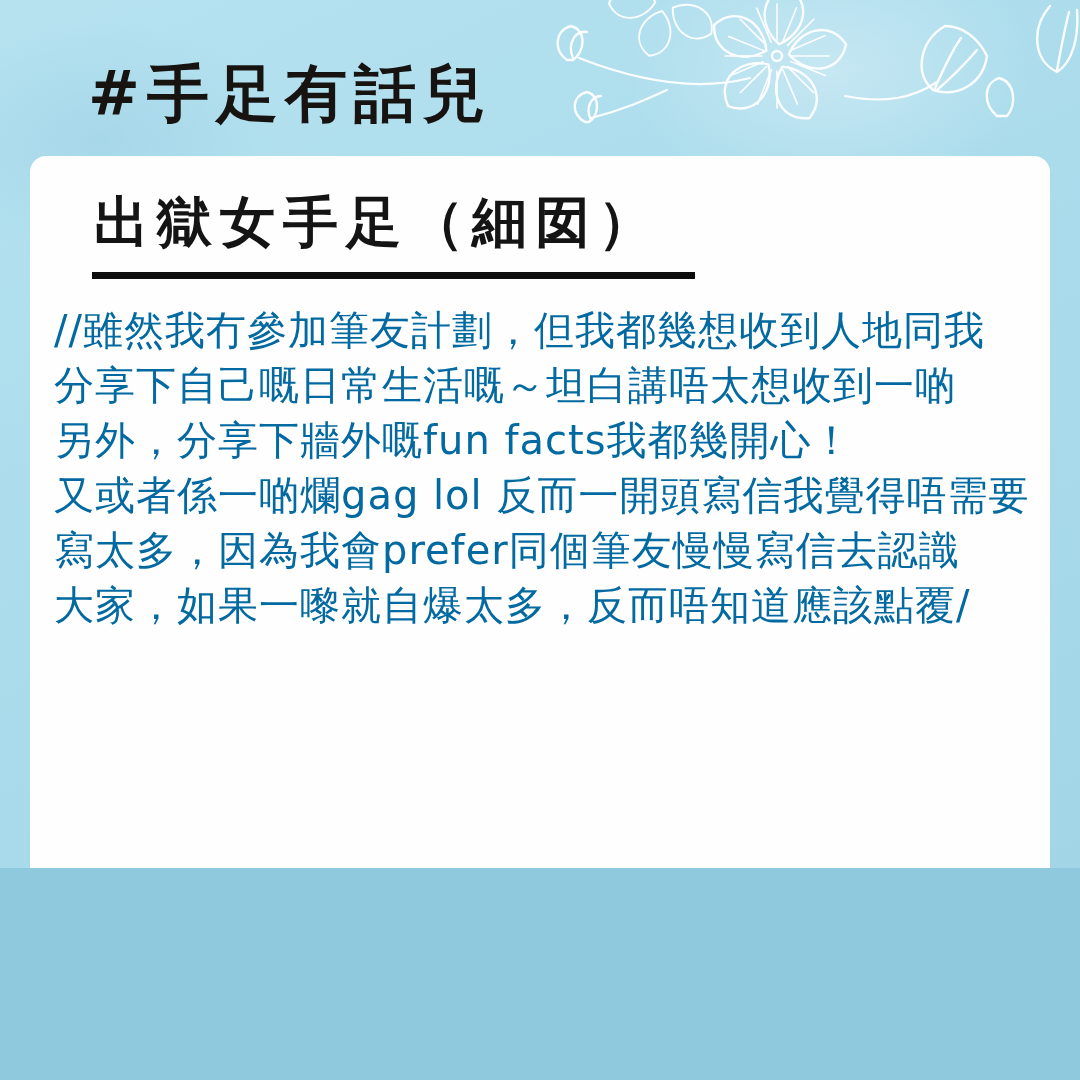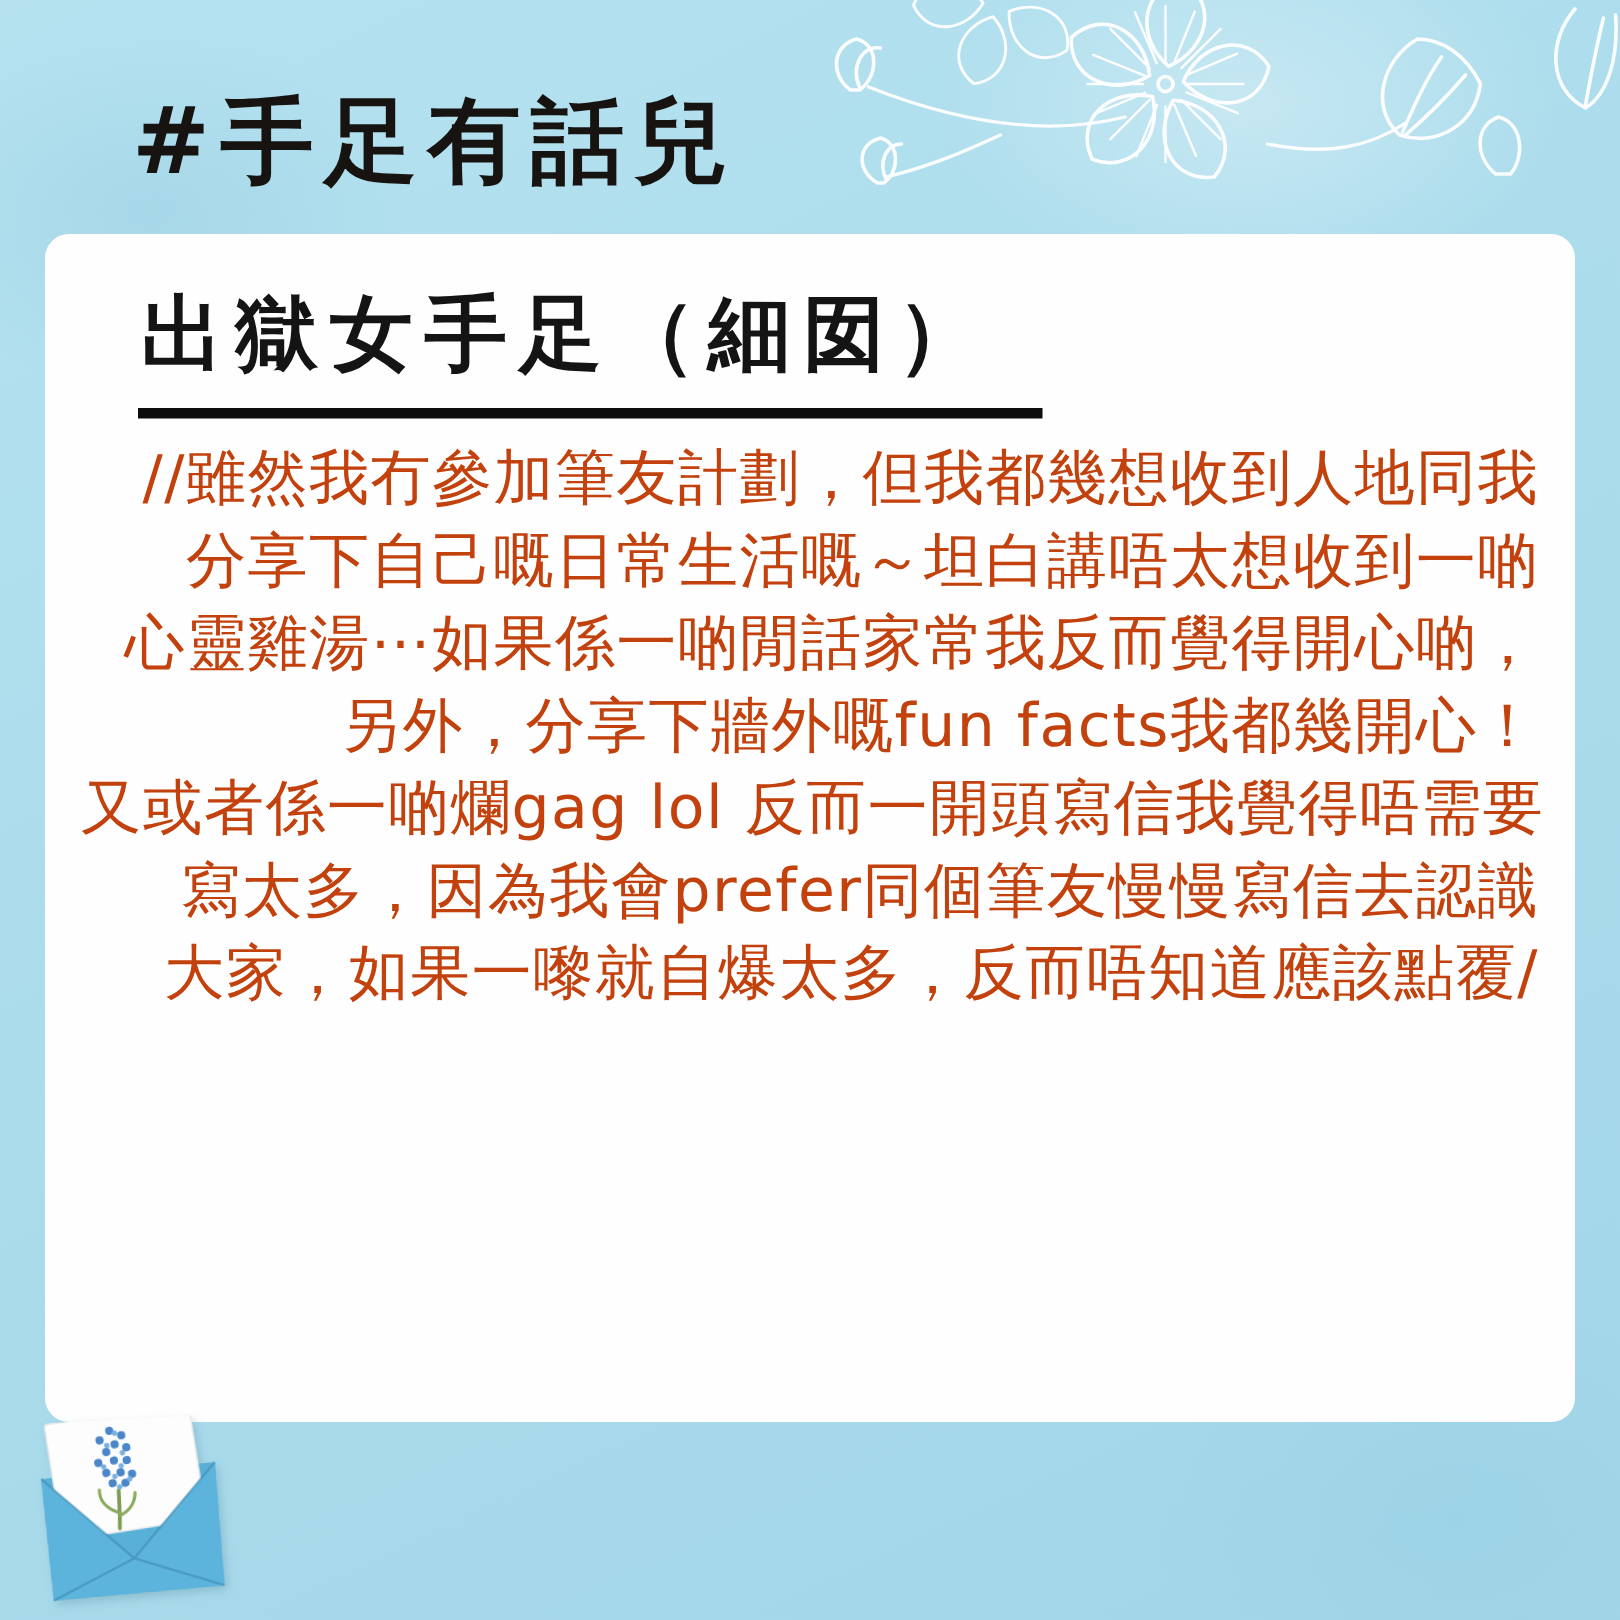--- a/index.html
+++ b/index.html
@@ -1,17 +1,17 @@
 <!DOCTYPE html>
 <html><head>
 <meta charset="utf-8">
 <style>
   html,body{margin:0;padding:0;background:#8ec9dd;}
   .canvas{
-    position:relative;width:1080px;height:1080px;overflow:hidden;
+    position:relative;width:1080px;height:868px;overflow:hidden;
     background:linear-gradient(155deg,#b6e2f0 0%,#abdcec 45%,#a2d6e7 100%);
     font-family:"DejaVu Sans",sans-serif;color:#141414;
   }
   .blob{position:absolute;border-radius:50%;pointer-events:none;}
   .blob.b1{left:620px;top:-60px;width:420px;height:260px;background:radial-gradient(ellipse at center,rgba(255,255,255,.30),rgba(255,255,255,0) 70%);}
   .blob.b2{left:-80px;top:20px;width:360px;height:240px;background:radial-gradient(ellipse at center,rgba(130,190,215,.25),rgba(130,190,215,0) 70%);}
   .blob.b3{left:760px;top:860px;width:420px;height:300px;background:radial-gradient(ellipse at center,rgba(140,200,225,.25),rgba(140,200,225,0) 70%);}
 
   .hashtag{
     position:absolute;left:88px;top:52px;
@@ -24,22 +24,22 @@
     position:absolute;left:30px;top:156px;width:1020px;height:792px;
     background:#fefefe;border-radius:16px;
   }
   .card-title{
     display:inline-block;margin:30px 0 0 62px;
     font-size:55px;font-weight:700;letter-spacing:8px;color:#141414;
     border-bottom:7px solid #0d0d0d;padding:0 34px 12px 2px;
     white-space:nowrap;
   }
   .card-body{
-    margin-top:13px;padding:0 24px;text-align:right;
-    font-size:40px;line-height:55px;letter-spacing:1px;color:#c2410c;
+    margin-top:24px;padding:0 24px;text-align:left;
+    font-size:40px;line-height:55px;letter-spacing:1px;color:#0369a1;
   }
   .card-body p{margin:0;white-space:nowrap;}
 
   .envelope{
     position:absolute;left:18px;top:946px;width:138px;height:132px;
     transform:rotate(-3deg);
     filter:drop-shadow(2px 3px 3px rgba(60,110,135,.25));
   }
 </style>
 </head>
@@ -107,21 +107,20 @@
     <path d="M512,70 C 516,48 520,28 524,12"></path>
   </svg>
 
   <div class="hashtag">#手足有話兒</div>
 
   <div class="card">
     <div class="card-title">出獄女手足（細囡）</div>
     <div class="card-body">
       <p>//雖然我冇參加筆友計劃，但我都幾想收到人地同我</p>
       <p>分享下自己嘅日常生活嘅～坦白講唔太想收到一啲</p>
-      <p>心靈雞湯⋯如果係一啲閒話家常我反而覺得開心啲，</p>
       <p>另外，分享下牆外嘅fun facts我都幾開心！</p>
       <p>又或者係一啲爛gag lol 反而一開頭寫信我覺得唔需要</p>
       <p>寫太多，因為我會prefer同個筆友慢慢寫信去認識</p>
       <p>大家，如果一嚟就自爆太多，反而唔知道應該點覆/</p>
     </div>
   </div>
 
   <svg class="envelope" viewBox="0 0 130 125">
 
     <path d="M10,35 L120,30 L122,108 L14,112 Z" fill="#58b0d8"></path>

